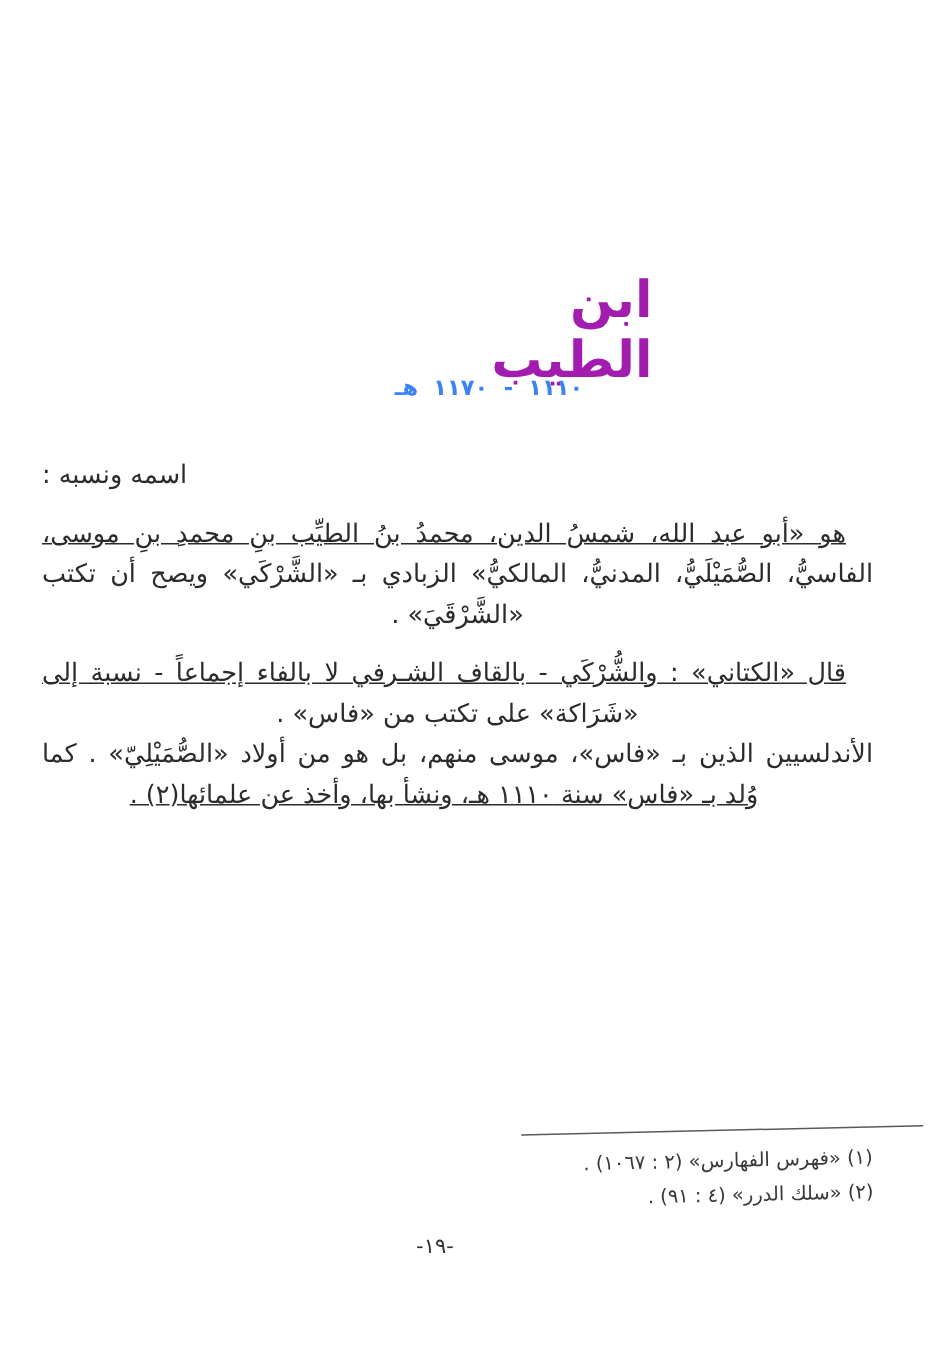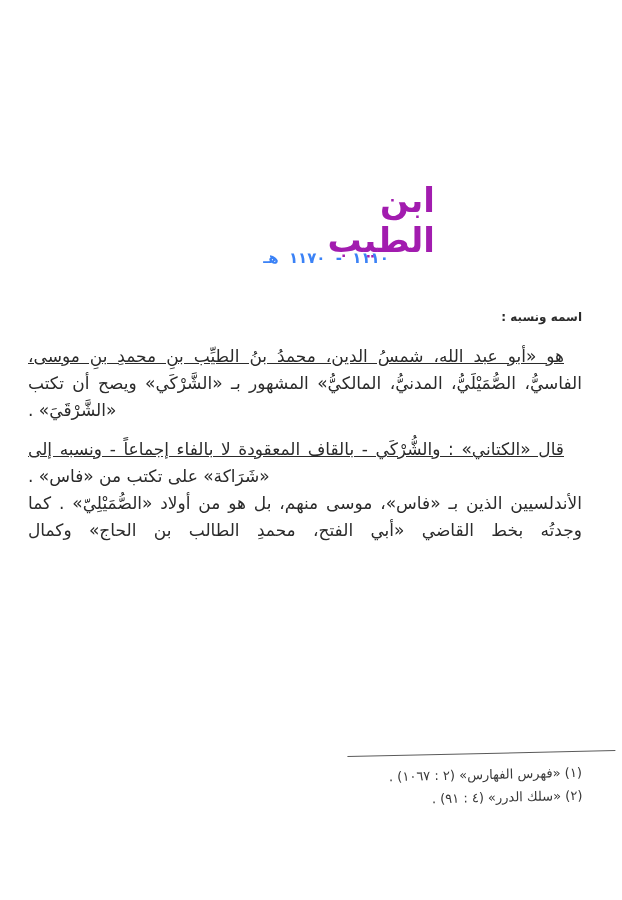--- a/index.html
+++ b/index.html
@@ -38,28 +38,28 @@
   }
   .body {
     position: absolute;
     top: 304px;
     right: 40px;
     left: 28px;
     font-size: 17px;
     line-height: 27px;
   }
   .sec-heading {
-    font-weight: bold;
-    font-size: 12px;
+    font-weight: normal;
+    font-size: 17px;
     margin-bottom: 12px;
-    text-align: right;
+    text-align: left;
   }
   .line { min-height: 27px; }
   .j { text-align: justify; text-align-last: justify; }
-  .r { text-align: left; }
+  .r { text-align: center; }
   .ind { text-indent: 18px; text-decoration: underline; }
   .gap { margin-top: 12px; }
   .h2 { margin-top: 22px; margin-bottom: 10px; }
   .footnote-area {
     position: absolute;
     top: 750px;
     left: 348px;
     right: 6px;
     transform: rotate(-1.3deg);
     transform-origin: center right;
@@ -95,33 +95,34 @@
 
   <div class="title">ابن الطيب</div>
 
   <div class="dates">١١١٠ - ١١٧٠ هـ</div>
 
   <div class="body">
 
     <div class="sec-heading">اسمه ونسبه :</div>
 
     <div class="line j ind">هو «أبو عبد الله، شمسُ الدين، محمدُ بنُ الطيِّب بنِ محمدِ بنِ موسى،</div>
-    <div class="line j">الفاسيُّ، الصُّمَيْلَيُّ، المدنيُّ، المالكيُّ» المشهور بـ «الشَّرْكَي» ويصح أن تكتب</div>
+    <div class="line j">الفاسيُّ، الصُّمَيْلَيُّ، المدنيُّ، المالكيُّ» الزبادي بـ «الشَّرْكَي» ويصح أن تكتب</div>
     <div class="line r">«الشَّرْقَيَ» .</div>
 
-    <div class="line j ind gap">قال «الكتاني» : والشُّرْكَي - بالقاف المعقودة لا بالفاء إجماعاً - ونسبه إلى</div>
+    <div class="line j ind gap">قال «الكتاني» : والشُّرْكَي - بالقاف الشـرفي لا بالفاء إجماعاً - نسبة إلى</div>
     <div class="line r">«شَرَاكة» على تكتب من «فاس» .</div>
 
     <div class="line j">الأندلسيين الذين بـ «فاس»، موسى منهم، بل هو من أولاد «الصُّمَيْلِيّ» . كما</div>
-    <div class="line j">وجدتُه بخط القاضي «أبي الفتح، محمدِ الطالب بن الحاج» وكمال</div>
 
 
+    <div class="line r ind">وُلد بـ «فاس» سنة ١١١٠ هـ، ونشأ بها، وأخذ عن علمائها(٢) .</div>
 
   </div>
 
   <div class="footnote-area">
     <div class="fn-rule"></div>
     <div class="footnote">(١) «فهرس الفهارس» (٢ : ١٠٦٧) .</div>
     <div class="footnote">(٢) «سلك الدرر» (٤ : ٩١) .</div>
   </div>
 
+  <div class="page-number">-١٩-</div>
 
 </div>
 
 </body></html>

